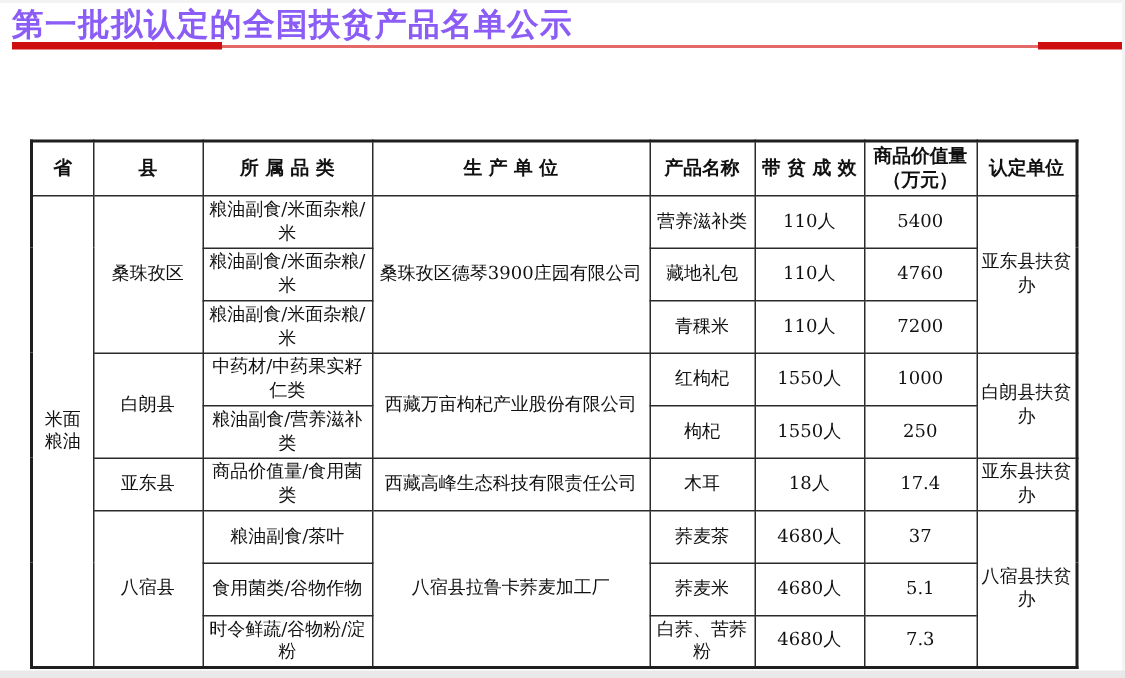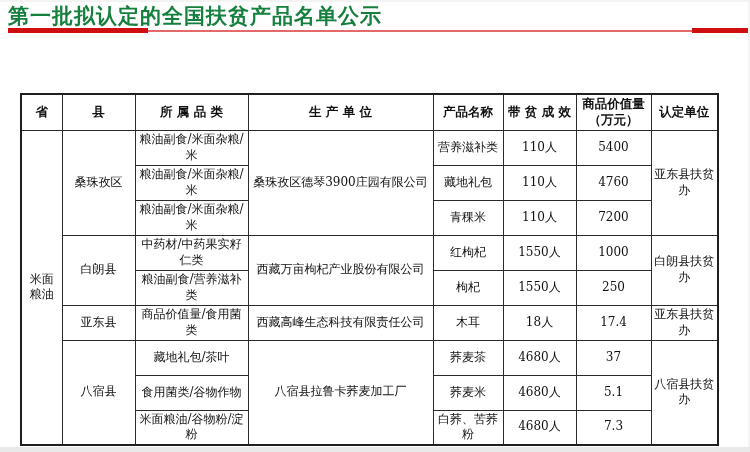--- a/index.html
+++ b/index.html
@@ -6,21 +6,21 @@
   body{
     width:750px;height:452px;position:relative;background:#ffffff;overflow:hidden;
     font-family:"Liberation Sans",sans-serif;
   }
   .top-edge{position:absolute;top:0;left:0;right:0;height:2px;background:#f3f3f3;}
   .right-edge{position:absolute;top:0;right:0;bottom:0;width:2px;background:#f4f4f4;}
   .bottom-strip{position:absolute;left:0;right:0;bottom:0;height:5px;background:#e9e9e9;}
 
   .page-title{
     position:absolute;left:8px;top:2px;
-    font-size:21px;font-weight:bold;color:#15803d;letter-spacing:1px;
+    font-size:21px;font-weight:bold;color:#8b5cf6;letter-spacing:1px;
     font-family:"Liberation Sans",sans-serif;white-space:nowrap;
   }
   .title-rule{
     position:absolute;top:27px;left:8px;width:740px;height:7px;
     display:flex;align-items:center;
   }
   .title-rule .thick{background:#cf0f0f;height:5px;}
   .title-rule .thick-left{width:140px;}
   .title-rule .thin{flex:1;height:2px;background:#e46a6a;}
   .title-rule .thick-right{width:56px;}
@@ -121,35 +121,35 @@
         <td rowspan="1">亚东县</td>
         <td rowspan="1">商品价值量/食用菌类</td>
         <td rowspan="1">西藏高峰生态科技有限责任公司</td>
         <td rowspan="1">木耳</td>
         <td rowspan="1">18人</td>
         <td rowspan="1">17.4</td>
         <td rowspan="1">亚东县扶贫办</td>
       </tr>
       <tr>
         <td rowspan="3">八宿县</td>
-        <td rowspan="1">藏地礼包/茶叶</td>
+        <td rowspan="1">粮油副食/茶叶</td>
         <td rowspan="3">八宿县拉鲁卡荞麦加工厂</td>
         <td rowspan="1">荞麦茶</td>
         <td rowspan="1">4680人</td>
         <td rowspan="1">37</td>
         <td rowspan="3">八宿县扶贫办</td>
       </tr>
       <tr>
         <td rowspan="1">食用菌类/谷物作物</td>
         <td rowspan="1">荞麦米</td>
         <td rowspan="1">4680人</td>
         <td rowspan="1">5.1</td>
       </tr>
       <tr>
-        <td rowspan="1">米面粮油/谷物粉/淀粉</td>
+        <td rowspan="1">时令鲜蔬/谷物粉/淀粉</td>
         <td rowspan="1">白荞、苦荞粉</td>
         <td rowspan="1">4680人</td>
         <td rowspan="1">7.3</td>
       </tr>
     </tbody>
 </table>
 
 <div class="bottom-strip"></div>
 
 </body></html>

